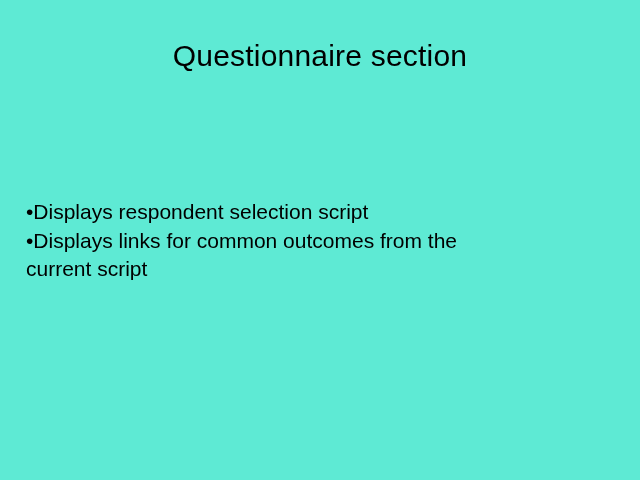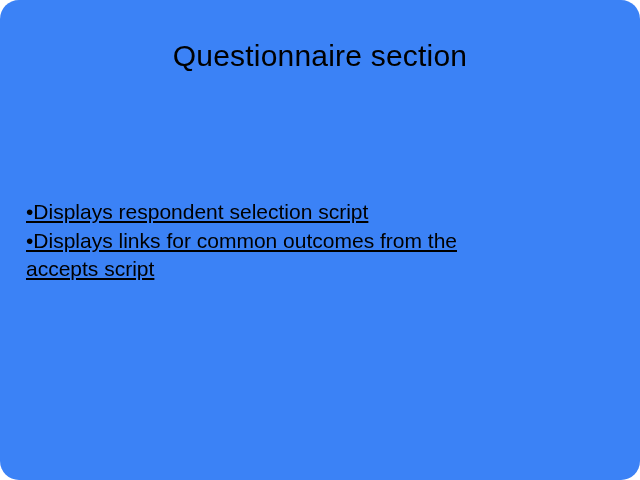--- a/index.html
+++ b/index.html
@@ -11,55 +11,53 @@
     height: 480px;
     background: #ffffff;
     font-family: "Liberation Sans", sans-serif;
     color: #000000;
     overflow: hidden;
   }
   .slide {
     position: relative;
     width: 640px;
     height: 480px;
-    background: #3b82f6;
-    border-radius: 19px;
+    background: #5eead4;
   }
   .slide-title {
     position: absolute;
     left: 0;
     top: 38px;
     width: 640px;
     text-align: center;
     font-size: 30px;
     font-weight: normal;
     line-height: 36px;
     letter-spacing: 0.2px;
     color: #000000;
   }
   .slide-body {
     position: absolute;
     left: 26px;
     top: 198px;
     width: 600px;
-    text-decoration: underline;
   }
   .bullet-line {
     font-size: 21px;
     line-height: 28.5px;
     color: #000000;
     white-space: pre-wrap;
   }
 </style>
 </head>
 <body>
 
 <div class="slide">
 
   <div class="slide-title">Questionnaire section</div>
 
   <div class="slide-body">
     <div class="bullet-line">•Displays respondent selection script</div>
     <div class="bullet-line">•Displays links for common outcomes from the</div>
-    <div class="bullet-line">accepts script</div>
+    <div class="bullet-line">current script</div>
   </div>
 
 </div>
 
 </body></html>

